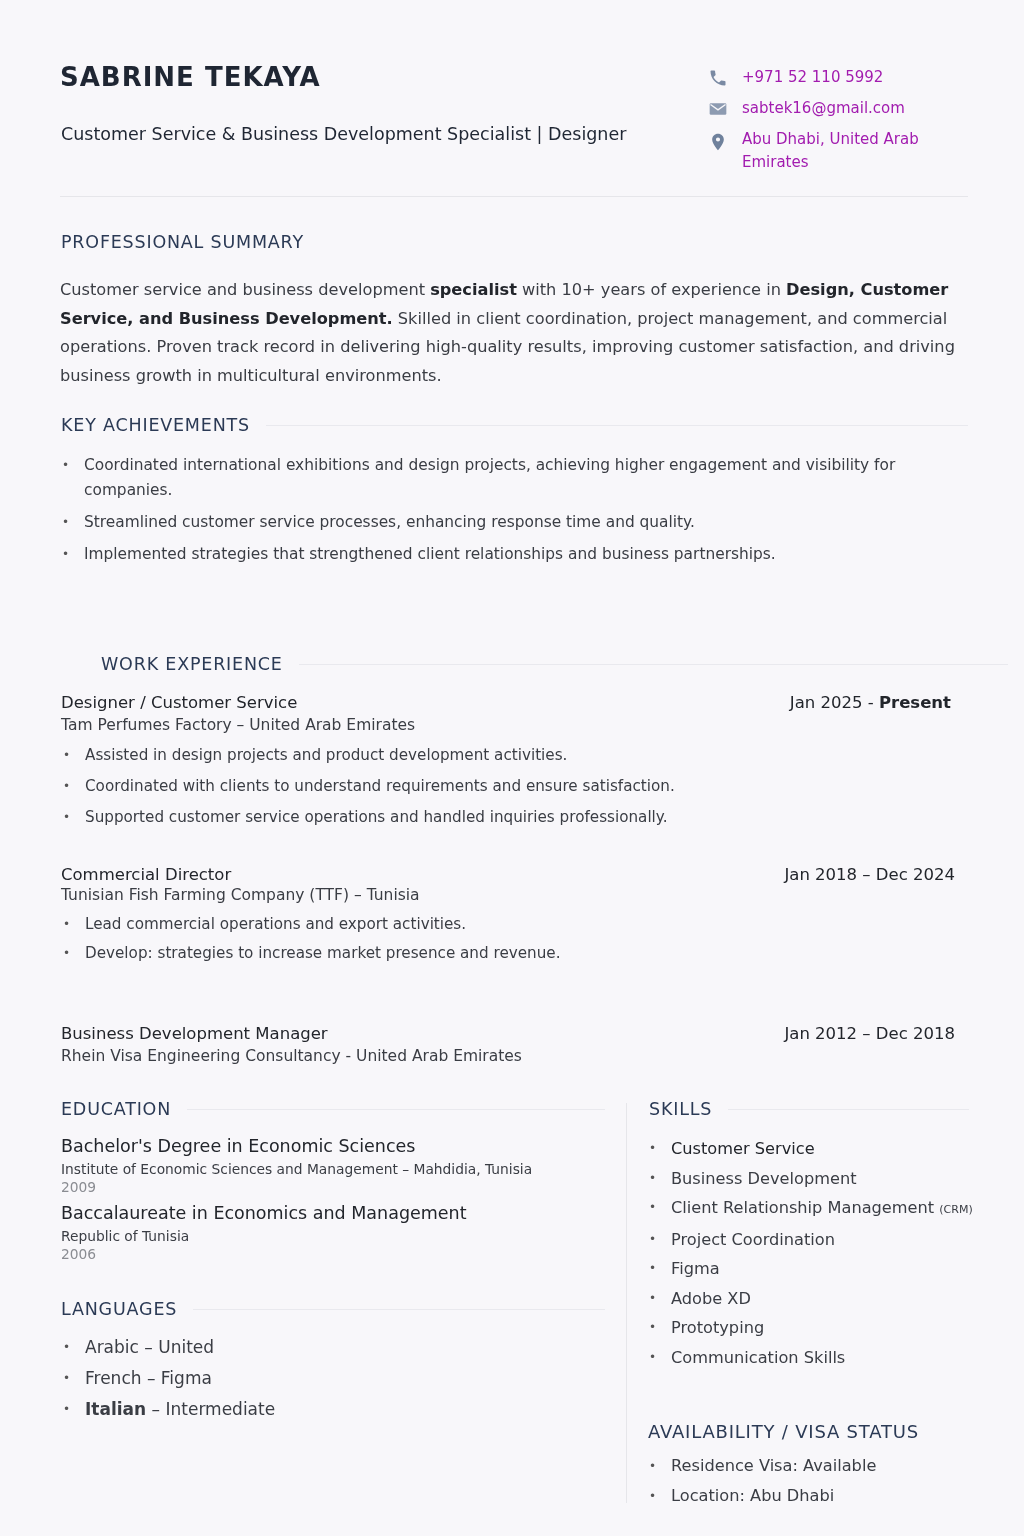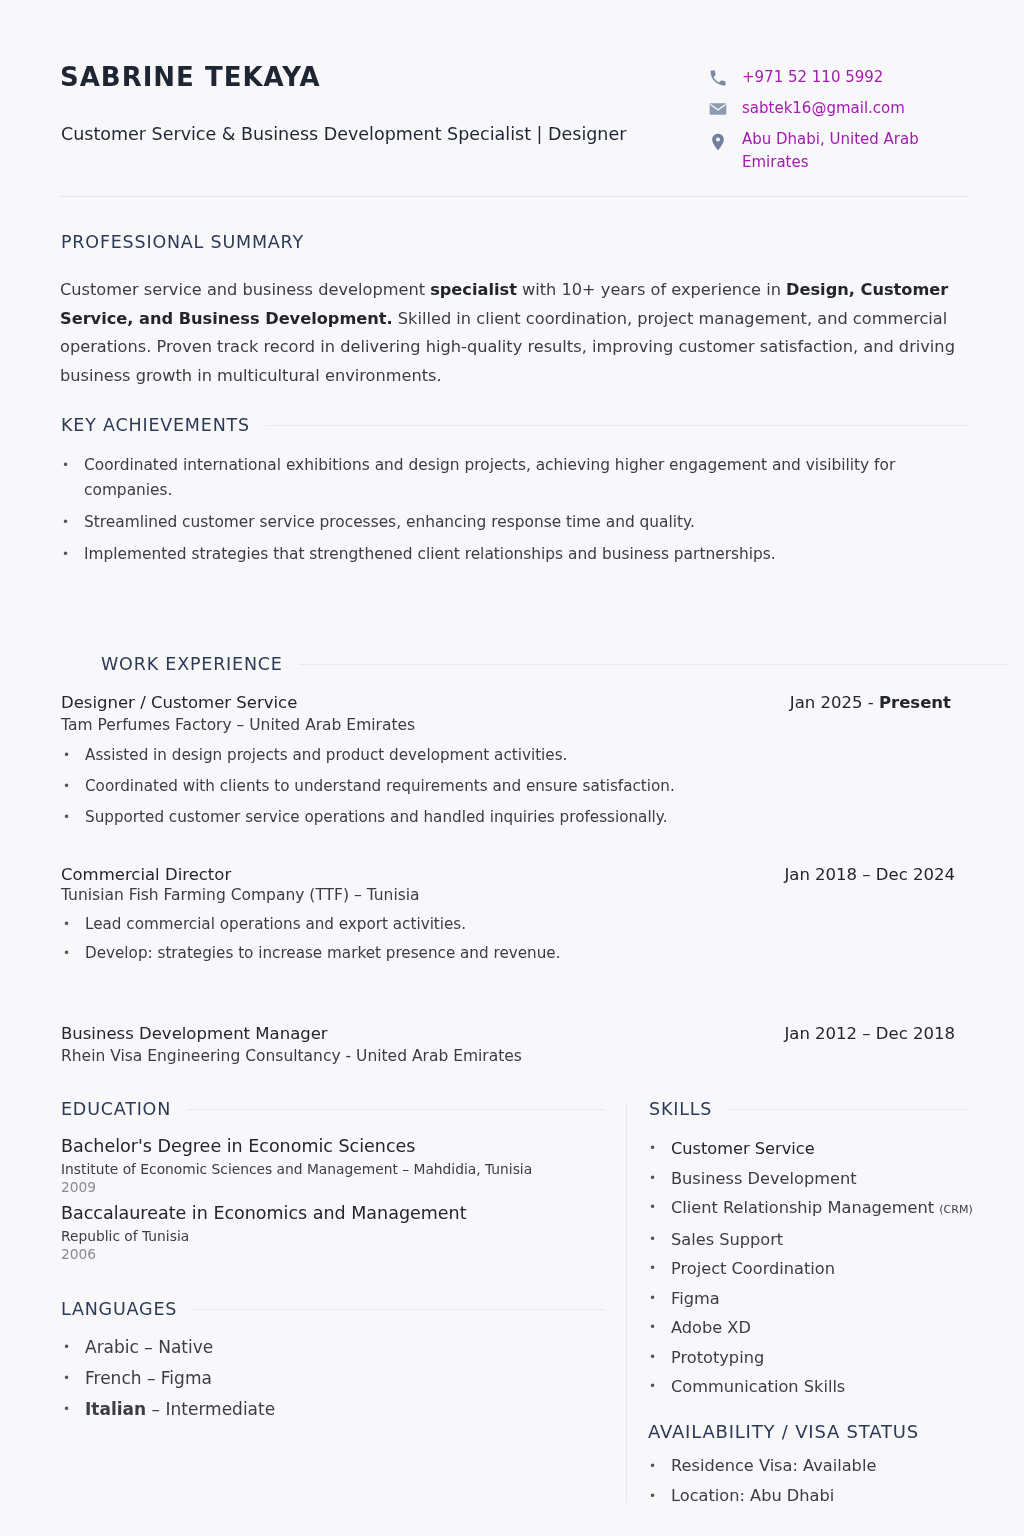--- a/index.html
+++ b/index.html
@@ -165,36 +165,35 @@
     <div class="edu-inst">Republic of Tunisia</div>
     <div class="edu-year">2006</div>
   </div>
 </div>
 
 <div class="abs sec-title" style="left:61px; top:1299px; width:544px;">
   <span>LANGUAGES</span>
     <span class="line"></span>
 </div>
 <ul class="abs bul lang" style="left:61px; top:1332px; width:540px;">
-  <li><span>Arabic</span><span class="lvl"> – Native</span></li>
+  <li><span>Arabic</span><span class="lvl"> – United</span></li>
   <li><span>French</span><span class="lvl"> – Figma</span></li>
   <li><b>Italian</b><span class="lvl"> – Intermediate</span></li>
 </ul>
 
 <div class="abs vdiv"></div>
 
 <div class="abs sec-title" style="left:649px; top:1099px; width:320px;">
   <span>SKILLS</span>
     <span class="line"></span>
 </div>
 <ul class="abs bul skills" style="left:647px; top:1134px; width:340px;">
   <li>Customer Service</li>
   <li>Business Development</li>
   <li><span>Client Relationship Management</span> <span class="small">(CRM)</span></li>
-  <li>Sales Support</li>
   <li>Project Coordination</li>
   <li>Figma</li>
   <li>Adobe XD</li>
   <li>Prototyping</li>
   <li>Communication Skills</li>
 </ul>
 
 <div class="abs sec-title" style="left:648px; top:1421px; width:330px; font-size:18px;">
   <span>AVAILABILITY / VISA STATUS</span>
 </div>

